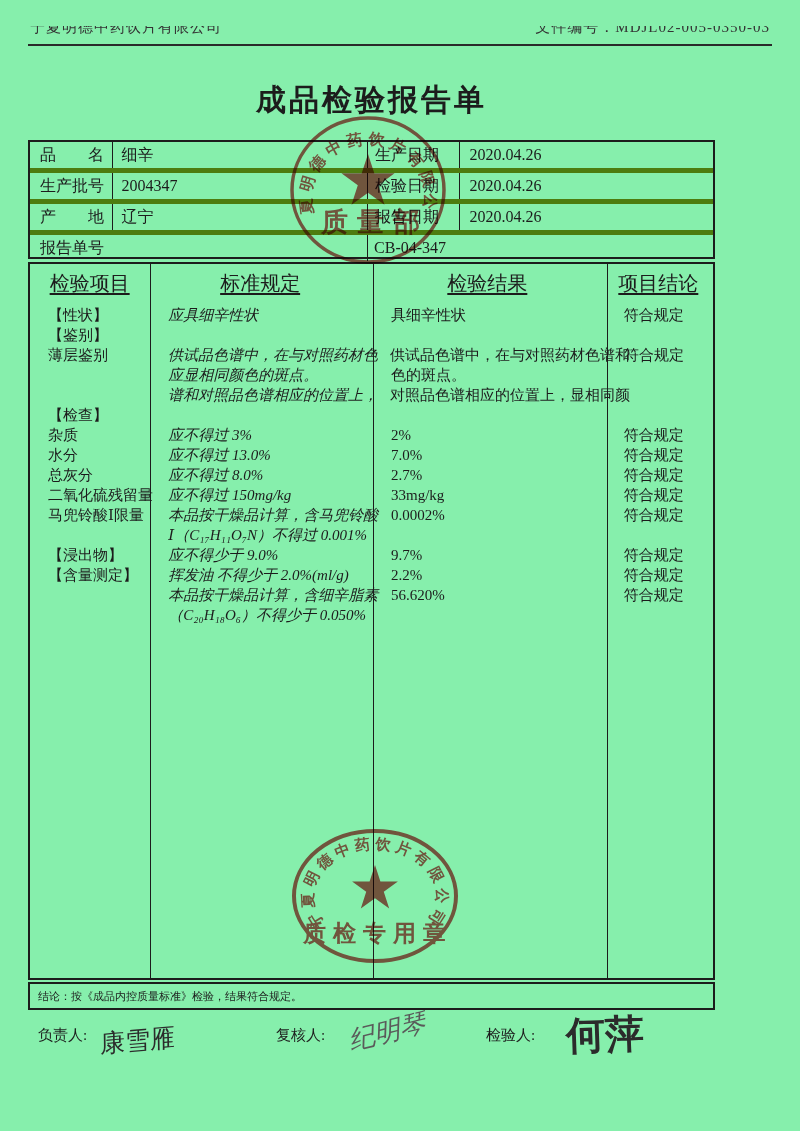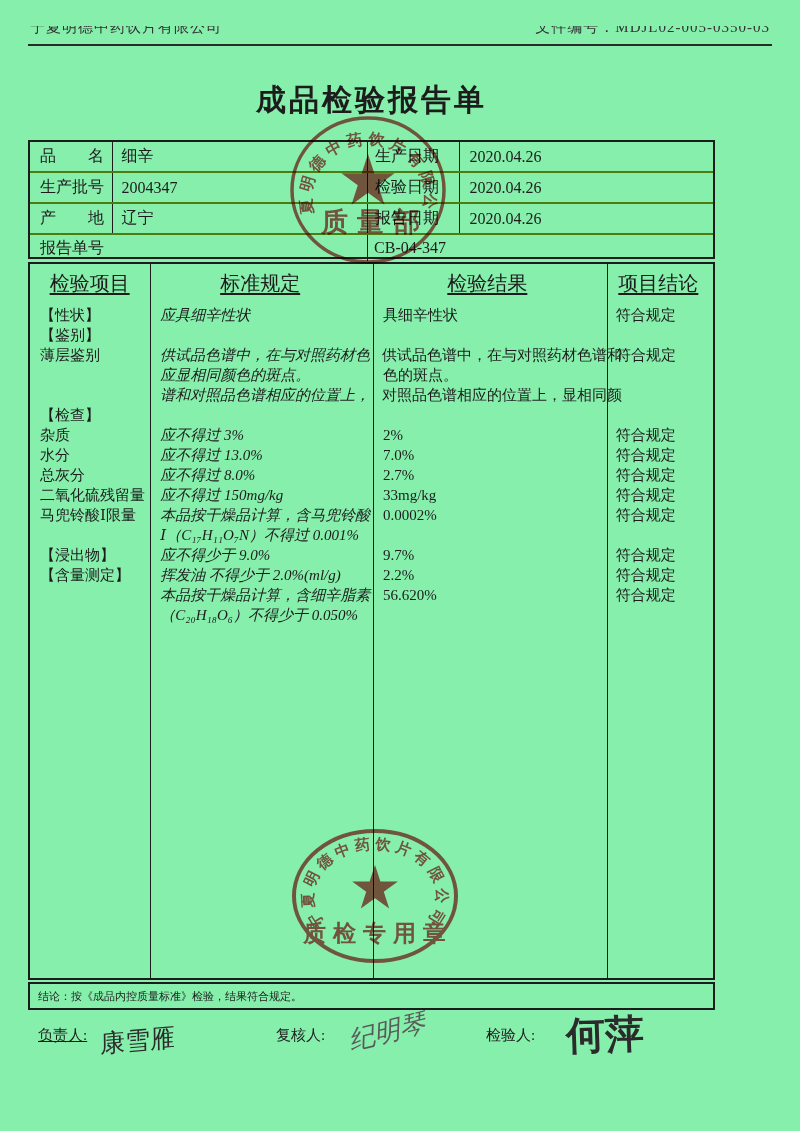--- a/index.html
+++ b/index.html
@@ -15,40 +15,40 @@
   .runhead-right{right:30px; text-align:right;}
   .head-rule{position:absolute; left:28px; top:44px; width:744px; height:2px; background:#2a2a2a;}
 
   
   .title{position:absolute; left:28px; top:80px; width:687px; text-align:center;
          font-size:30px; font-weight:bold; letter-spacing:3px;}
 
   
   .info-table{position:absolute; left:28px; top:140px; width:687px; height:119px;
               border:2px solid #1c1c1c; box-sizing:border-box;}
-  .info-row{display:flex; height:31px; border-bottom:2px solid #4d7c0f; box-sizing:border-box;}
+  .info-row{display:flex; height:31px; border-bottom:5px solid #4d7c0f; box-sizing:border-box;}
   .info-row:last-child{height:26px; border-bottom:none;}
   .ic{box-sizing:border-box; display:flex; align-items:center; font-size:16px;}
   .ic-b{border-right:1px solid #1c1c1c;}
   .ic-label {width:83px;  padding-left:10px;}
   .ic-value {width:257px; padding-left:9px;}
   .ic-label2{width:92px;  padding-left:7px;}
   .ic-value2{width:255px; padding-left:10px;}
   .ic-repno {width:340px; padding-left:10px;}
   .ic-repval{width:347px; padding-left:6px;}
 
   
   .main-table{position:absolute; left:28px; top:262px; width:687px; height:718px;
               border:2px solid #1c1c1c; box-sizing:border-box;}
   .vline{position:absolute; top:0; bottom:0; width:1px; background:#1c1c1c;}
   .v1{left:120px;} .v2{left:343px;} .v3{left:577px;}
   .mt-head{position:absolute; left:0; top:6px; width:100%; display:flex; font-size:20px;}
   .mt-head span{display:block; text-align:center; text-decoration:underline; text-underline-offset:3px;}
   .h1{width:120px;} .h2{width:223px;} .h3{width:234px;} .h4{width:110px;}
-  .mt-body{position:absolute; left:4px; top:41px; width:100%;}
+  .mt-body{position:absolute; left:12px; top:41px; width:100%;}
   .mt-row{display:flex; height:20px; line-height:20px; font-size:15px; white-space:nowrap;}
   .c-item{width:120px; padding-left:6px; box-sizing:border-box;}
   .c-std {width:223px; padding-left:7px; box-sizing:border-box;font-style:italic;}
   .c-res {width:234px; padding-left:8px; box-sizing:border-box;}
   .c-con {width:110px; padding-left:8px; box-sizing:border-box;}
 
   
   .conclusion-box{position:absolute; left:28px; top:982px; width:687px; height:28px;
                   border:2px solid #1c1c1c; box-sizing:border-box;
                   display:flex; align-items:center; padding-left:8px; font-size:11px;}
@@ -214,21 +214,21 @@
         <div class="c-res"></div>
         <div class="c-con"></div>
       </div>
     </div>
   </div>
 
   <div class="conclusion-box">
     <span>结论：按《成品内控质量标准》检验，结果符合规定。</span>
   </div>
 
-  <div class="sign-label" style="left:38px;  top:1026px;text-decoration:underline;">负责人:</div>
+  <div class="sign-label" style="left:38px;  top:1026px;">负责人:</div>
   <div class="sig sig1">康雪雁</div>
   <div class="sign-label" style="left:276px; top:1026px;">复核人:</div>
   <div class="sig sig2">纪明琴</div>
   <div class="sign-label" style="left:486px; top:1026px;">检验人:</div>
   <div class="sig sig3">何萍</div>
 
   <svg class="stamp stamp-top" width="170" height="152" viewBox="0 0 170 152">
     <defs>
       <path id="arcTop" d="M 33.8,108.4 A 57,53 0 1 1 136.2,108.4" fill="none"></path>
     </defs>

